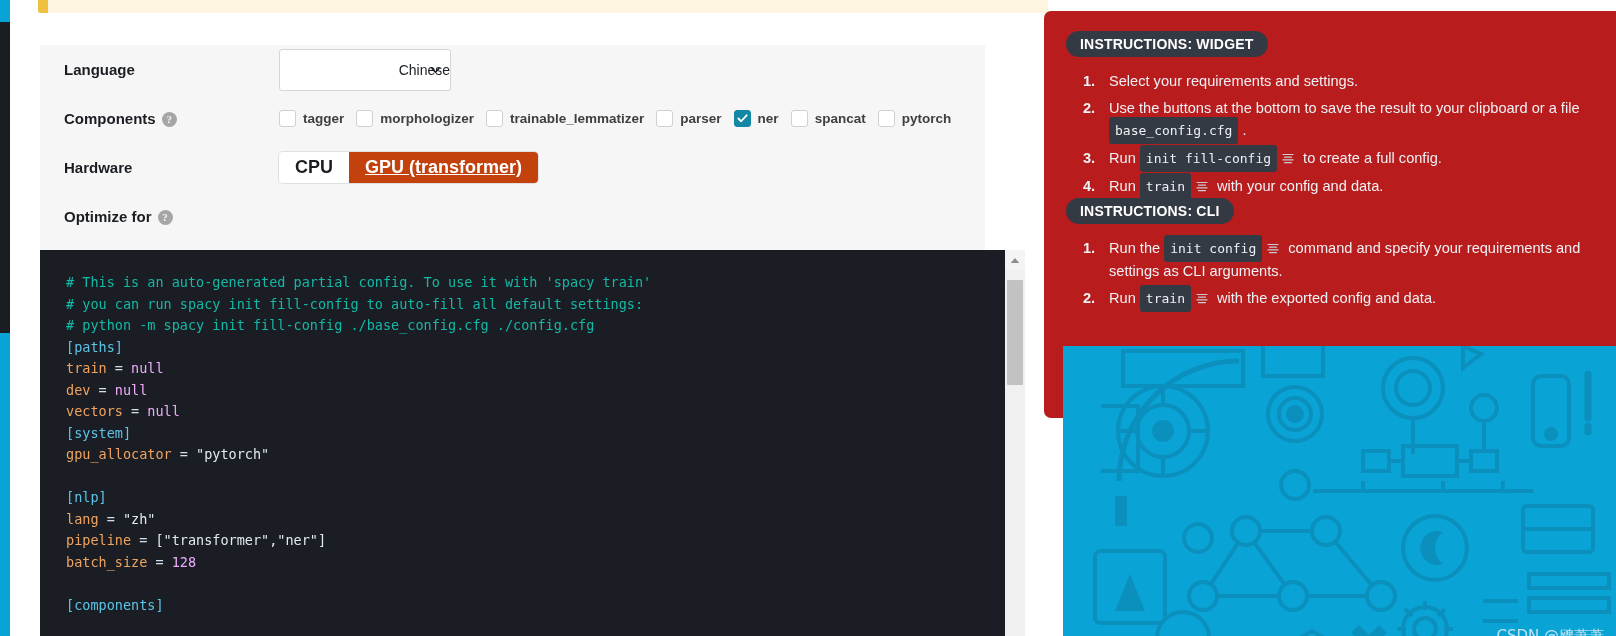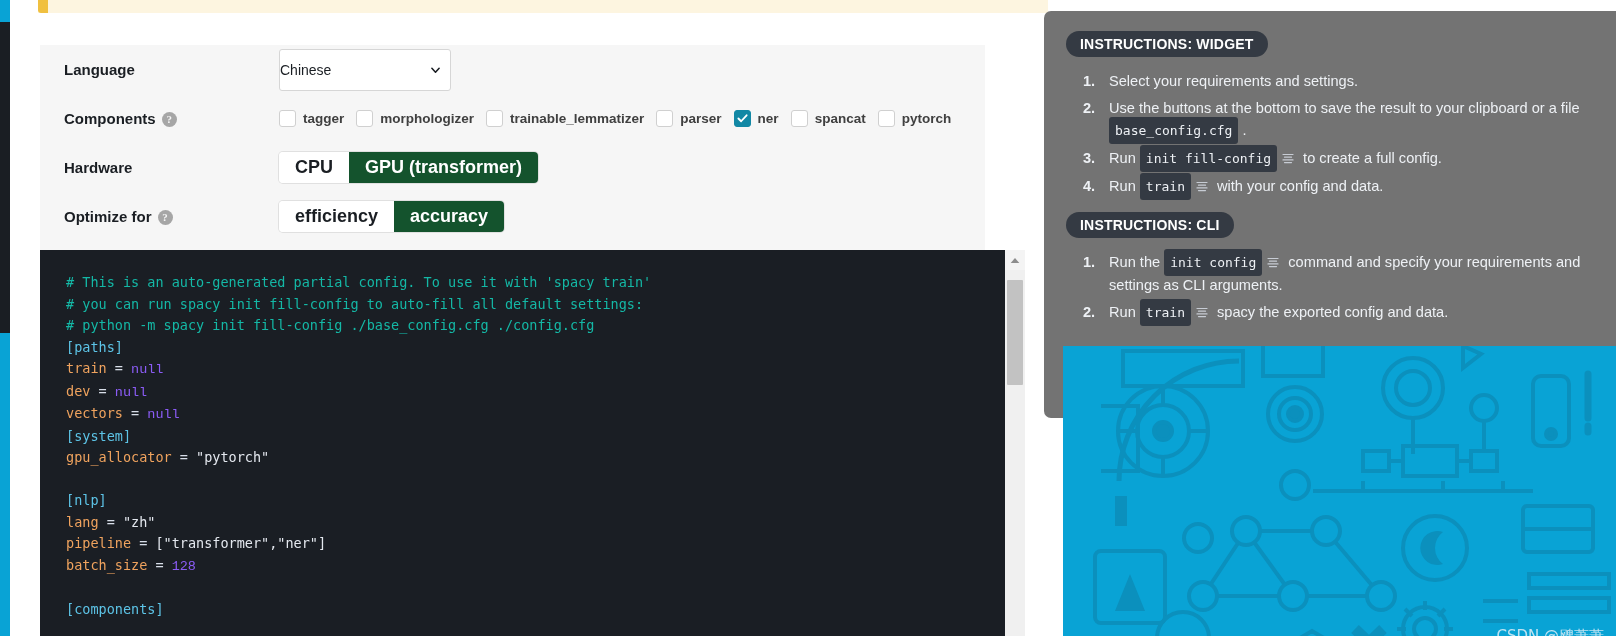--- a/index.html
+++ b/index.html
@@ -45,21 +45,21 @@
     background:#a6a6a6; color:#f6f6f6;
     font-size:11px; font-weight:bold; font-family:"Liberation Serif", serif;
     line-height:1; padding-bottom:1px;
   }
   .qs-control { flex:1; display:flex; align-items:center; }
 
   
   .lang-select {
     position:relative; width:172px; height:42px;
     background:#fff; border:1px solid #d6d6d6; border-radius:3px;
-    display:flex; align-items:center; justify-content:flex-start;
+    display:flex; align-items:center; justify-content:flex-end;
     font-size:14px; color:#1a1e23;
   }
   .lang-select .chev {
     position:absolute; right:10px; top:50%; transform:translateY(-50%);
     width:9px; height:9px;
   }
 
   
   .checks { display:flex; align-items:center; flex-wrap:nowrap; gap:12px; }
   .check-item { display:flex; align-items:center; gap:7px; }
@@ -75,70 +75,70 @@
 
   
   .seg { display:flex; border-radius:4px; overflow:hidden; box-shadow:0 0 0 1px #e0e0e0; }
   .seg-btn {
     height:31px; padding:0 16px;
     display:flex; align-items:center; justify-content:center;
     font-size:18px; font-weight:bold; color:#1a1e23;
     background:#fff; border:none; cursor:pointer; white-space:nowrap;
     font-family:"Liberation Sans", sans-serif;
   }
-  .seg-btn.active { background:#14532d; color:#fff; }
+  .seg-btn.active { background:#c2410c; color:#fff;text-decoration:underline; }
 
   
   .code-panel {
     position:absolute; left:40px; top:250px; width:985px; height:386px;
     background:#1a1e24; overflow:hidden;
   }
   .code-inner {
     position:absolute; left:0; top:0; width:965px; height:386px;
     padding:22px 0 0 26px;
     font-family:"DejaVu Sans Mono", monospace;
     font-size:13.5px; line-height:21.5px;
     color:#e4e8ef; white-space:pre;
   }
   .c-comment { color:#14b8a6; }
   .c-section { color:#5dc4e7; }
   .c-key     { color:#f0a35e; }
   .c-punct   { color:#d8dee9; }
   .c-str     { color:#e4e8ef; }
-  .c-num     { color:#8b5cf6;font-family:Liberation Mono, monospace; }
+  .c-num     { color:#f0abfc; }
 
   
   .scroll-track {
     position:absolute; right:0; top:0; width:20px; height:386px; background:#f0f0f0;
   }
   .scroll-arrow {
     position:absolute; right:0; top:0; width:20px; height:20px; background:#f4f4f4;
     display:flex; align-items:center; justify-content:center;
   }
   .scroll-thumb {
     position:absolute; right:2px; top:30px; width:16px; height:105px;
     background:#c2c2c2; border-radius:1px; cursor:pointer;
   }
 
   
   .instructions {
     position:absolute; left:1044px; top:11px; width:572px; height:407px;
-    background:#737373;
+    background:#b91c1c;
     border-top-left-radius:7px; border-bottom-left-radius:7px;
     padding:20px 22px 18px 22px;
     color:#e9edf2;
   }
   .ins-heading {
     display:inline-block;
     background:#343a43; color:#ffffff;
     font-size:14px; font-weight:bold; letter-spacing:0.2px;
     padding:5px 14px; border-radius:14px;
     margin-bottom:8px;
   }
-  .ins-heading-2 { margin-top:14px; }
+  .ins-heading-2 { }
   ol.ins-list { list-style:none; margin:0; padding:0 0 0 17px; }
   ol.ins-list li {
     position:relative;
     font-size:14.6px; line-height:22px;
     padding-left:26px; margin-top:5px;
     color:#eef1f5;
   }
   ol.ins-list li .num {
     position:absolute; left:0; top:0;
     font-weight:bold; font-size:14.6px;
@@ -268,26 +268,20 @@
           <button class="seg-btn">CPU</button>
           <button class="seg-btn active">GPU (transformer)</button>
         </div>
       </div>
     </div>
 
     <div class="qs-row">
       <div class="qs-label">
         <span>Optimize for</span>
         <span class="help-icon">?</span>
-      </div>
-      <div class="qs-control">
-        <div class="seg">
-          <button class="seg-btn">efficiency</button>
-          <button class="seg-btn active">accuracy</button>
-        </div>
       </div>
     </div>
 
   </div>
 
   <div class="code-panel">
     <pre class="code-inner" id="code-inner"><span class="c-comment"># This is an auto-generated partial config. To use it with 'spacy train'</span>
 <span class="c-comment"># you can run spacy init fill-config to auto-fill all default settings:</span>
 <span class="c-comment"># python -m spacy init fill-config ./base_config.cfg ./config.cfg</span>
 <span class="c-section">[paths]</span>
@@ -334,21 +328,21 @@
     <ol class="ins-list" id="cli-list">
         <li><span class="num">1.</span><span>Run the </span><code class="inline-code">init config</code><span class="doc-icon"><svg viewBox="0 0 12 12" width="12" height="12">
               <g stroke="#c7ccd4" stroke-width="1.2" stroke-linecap="round">
                 <path d="M1 2.5 H11 M2.5 5.2 H9.5 M1 7.9 H11 M2.5 10.6 H9.5"></path>
               </g>
             </svg></span><span> command and specify your requirements and settings as CLI arguments.</span></li>
         <li><span class="num">2.</span><span>Run </span><code class="inline-code">train</code><span class="doc-icon"><svg viewBox="0 0 12 12" width="12" height="12">
               <g stroke="#c7ccd4" stroke-width="1.2" stroke-linecap="round">
                 <path d="M1 2.5 H11 M2.5 5.2 H9.5 M1 7.9 H11 M2.5 10.6 H9.5"></path>
               </g>
-            </svg></span><span> spacy the exported config and data.</span></li>
+            </svg></span><span> with the exported config and data.</span></li>
       </ol>
   </div>
 
   <div class="pattern">
     <svg width="553" height="310" viewBox="0 0 553 310">
       <g fill="none" stroke="#0b90bd" stroke-width="4">
 
         <circle cx="100" cy="85" r="45"></circle>
         <circle cx="100" cy="85" r="26"></circle>
         <circle cx="100" cy="85" r="9" fill="#0b90bd"></circle>

